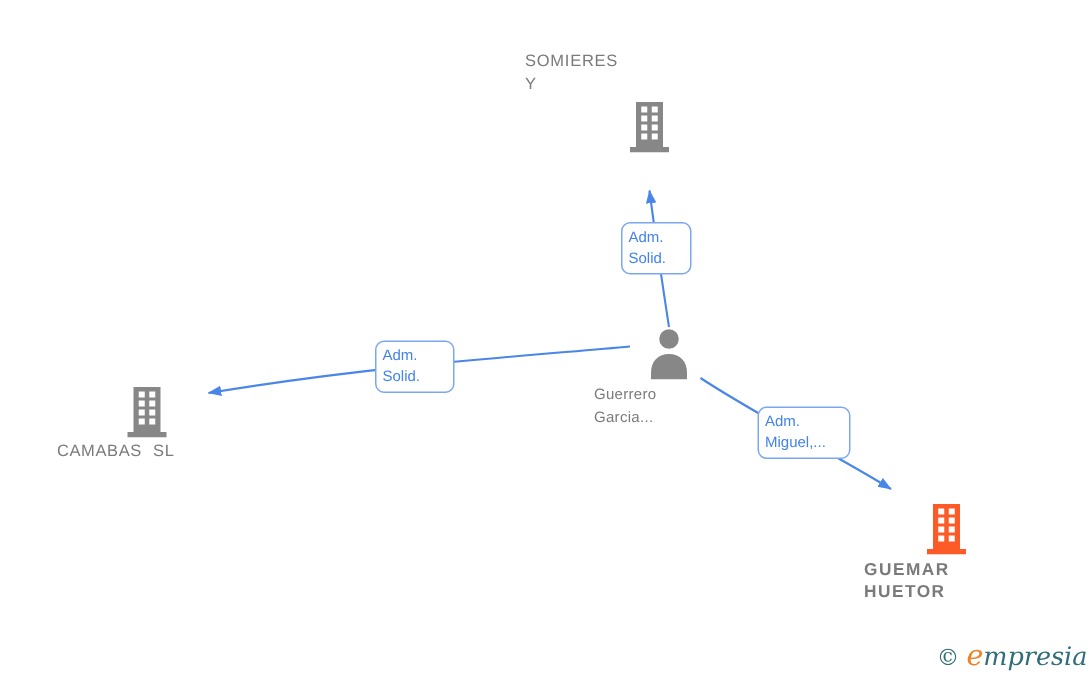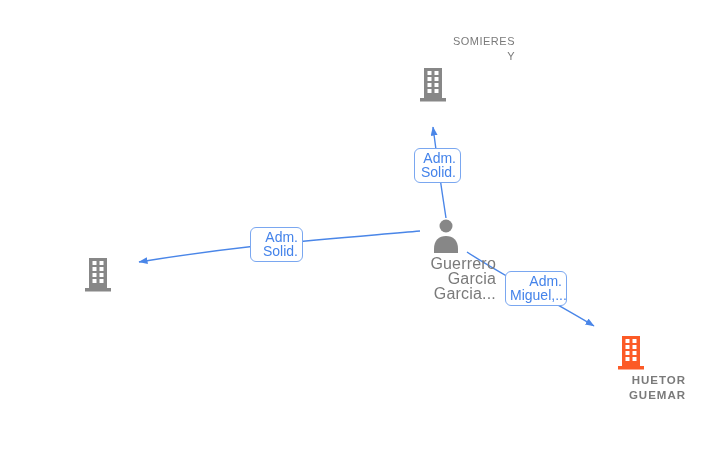--- a/index.html
+++ b/index.html
@@ -8,31 +8,31 @@
     font-family:"Liberation Sans", sans-serif;overflow:hidden;
   }
   .edges{position:absolute;left:0;top:0;width:728px;height:450px;}
   .edges path.edge{fill:none;stroke:var(--edge-blue,#4a86e8);stroke-width:1.4px;}
   #arrowhead path{fill:var(--edge-blue,#4a86e8);}
 
   .edge-label{
     position:absolute;background:#ffffff;
     border:1.5px solid var(--edge-label-border,#7aa7f0);
     border-radius:6px;color:var(--edge-label-text,#4483ea);
-    font-size:14px;line-height:13.5px;text-align:right;
+    font-size:10px;line-height:13.5px;text-align:left;
     padding:3px 4px;box-sizing:border-box;cursor:pointer;
   }
 
-  .node{position:absolute;text-align:right;color:var(--node-text-gray,#7a7a7a);cursor:pointer;}
+  .node{position:absolute;text-align:left;color:var(--node-text-gray,#7a7a7a);cursor:pointer;}
   .node .icon{display:block;margin:0 auto;color:var(--node-icon-gray,#878787);}
   .node .icon svg{display:block;margin:0 auto;}
   .node.highlight .icon{color:var(--highlight-orange,#fc5a26);}
   .node .nl{font-size:11px;line-height:15px;letter-spacing:0.4px;white-space:nowrap;}
   .node-somieres .nl{letter-spacing:0.5px;}
-  .node-person .nl{font-size:16px;letter-spacing:0.2px;}
+  .node-person .nl{font-size:10px;letter-spacing:0.2px;}
   .node-camabas .nl{word-spacing:4px;}
   .node-guemar .nl{font-weight:bold;font-size:11.5px;letter-spacing:1px;word-spacing:5px;}
   .node .icon.gap-top{margin-top:4px;}
   .node .labels.gap-top{margin-top:3px;}
 
   .logo{
     position:absolute;right:3px;bottom:2px;
     font-family:"DejaVu Serif", serif;font-style:italic;
     color:var(--logo-teal,#2f6d7a);font-size:15px;line-height:20px;
     cursor:pointer;white-space:nowrap;
@@ -96,21 +96,20 @@
 
   <div class="node node-person" style="left:396px;top:219px;width:100px;">
     <span class="icon">
       <svg width="30" height="34" viewBox="0 0 30 34">
         <circle cx="15" cy="7" r="6.5" fill="currentColor"></circle>
         <path d="M3 34 L3 29.5 C3 21.5 8 17 15 17 C22 17 27 21.5 27 29.5 L27 34 Z" fill="currentColor"></path>
       </svg>
     </span>
     <div class="labels gap-top">
       <div class="nl">Guerrero</div>
-      <div class="nl">Garcia</div>
       <div class="nl">Garcia...</div>
     </div>
   </div>
 
   <div class="node node-camabas" style="left:38px;top:258px;width:120px;">
     <span class="icon">
       <svg width="28" height="34" viewBox="0 0 28 34">
         <rect x="5" y="0" width="18" height="30" fill="currentColor"></rect>
         <rect x="1" y="30" width="26" height="3.5" fill="currentColor"></rect>
         <g fill="#ffffff">
@@ -118,39 +117,46 @@
             <rect x="15.5" y="3" width="4" height="4"></rect>
           <rect x="8.5" y="9" width="4" height="4"></rect>
             <rect x="15.5" y="9" width="4" height="4"></rect>
           <rect x="8.5" y="15" width="4" height="4"></rect>
             <rect x="15.5" y="15" width="4" height="4"></rect>
           <rect x="8.5" y="21" width="4" height="4"></rect>
             <rect x="15.5" y="21" width="4" height="4"></rect>
         </g>
       </svg>
     </span>
+    <div class="labels" style="margin-top:2px;">
+      <div class="nl">CAMABAS SL</div>
+    </div>
   </div>
 
   <div class="node node-guemar highlight" style="left:576px;top:336px;width:110px;">
     <span class="icon">
       <svg width="28" height="34" viewBox="0 0 28 34">
         <rect x="5" y="0" width="18" height="30" fill="currentColor"></rect>
         <rect x="1" y="30" width="26" height="3.5" fill="currentColor"></rect>
         <g fill="#ffffff">
           <rect x="8.5" y="3" width="4" height="4"></rect>
             <rect x="15.5" y="3" width="4" height="4"></rect>
           <rect x="8.5" y="9" width="4" height="4"></rect>
             <rect x="15.5" y="9" width="4" height="4"></rect>
           <rect x="8.5" y="15" width="4" height="4"></rect>
             <rect x="15.5" y="15" width="4" height="4"></rect>
           <rect x="8.5" y="21" width="4" height="4"></rect>
             <rect x="15.5" y="21" width="4" height="4"></rect>
         </g>
       </svg>
     </span>
     <div class="labels" style="margin-top:3px;">
+      <div class="nl">GUEMAR</div>
       <div class="nl">HUETOR</div>
-      <div class="nl">GUEMAR</div>
     </div>
   </div>
 
+  <div class="logo">
+    <span>©</span>
+    <span class="brand"><span class="e">e</span><span>mpresia</span></span>
+  </div>
 
 </div>
 
 </body></html>

